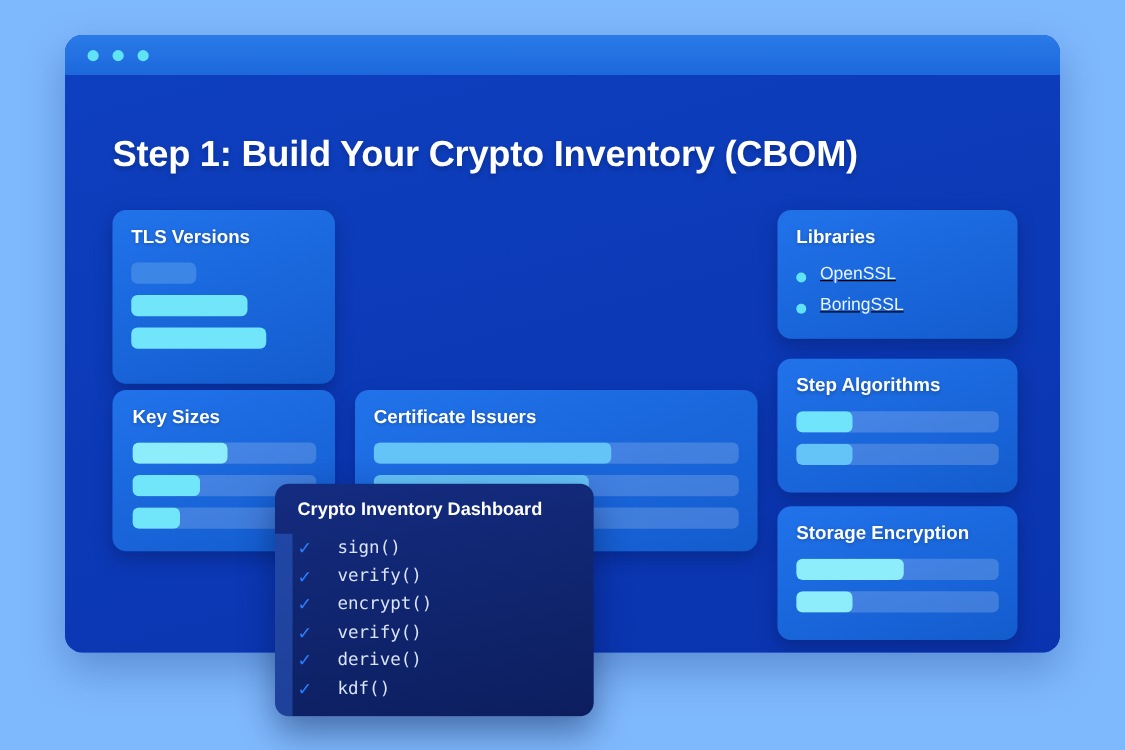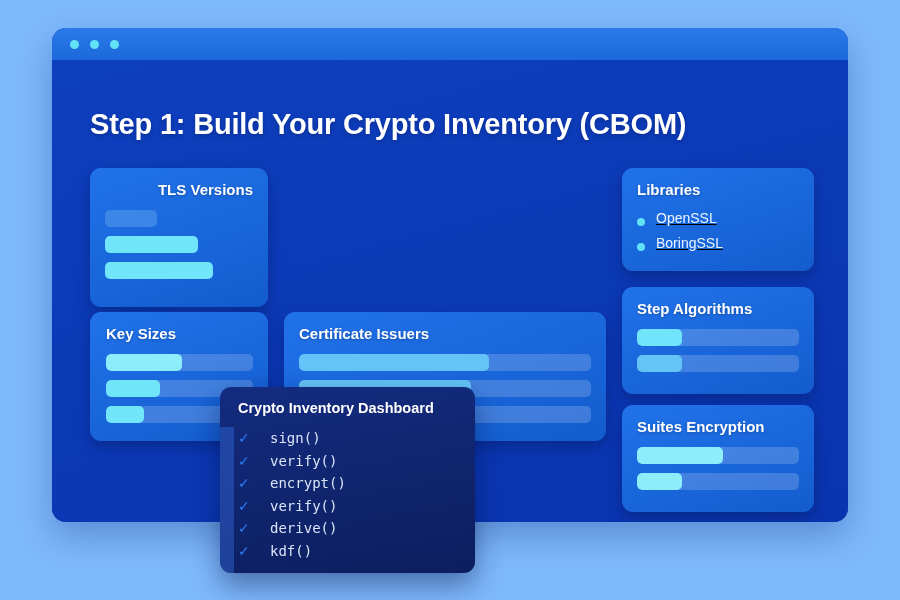--- a/index.html
+++ b/index.html
@@ -198,21 +198,21 @@
   <div id="titlebar">
     <span class="dot d1"></span>
     <span class="dot d2"></span>
     <span class="dot d3"></span>
   </div>
 
   <div id="body-area">
 
     <div id="page-title">Step 1: Build Your Crypto Inventory (CBOM)</div>
 
-    <div class="card" style="left:38px; top:108px; width:178px; height:139px;text-align:right;">
+    <div class="card" style="left:38px; top:108px; width:178px; height:139px;">
       <div class="card-title">TLS Versions</div>
       <div class="fbar" style="width:35%; background:#3C86E8;"></div>
       <div class="fbar" style="width:63%; background:#71E6FB;"></div>
       <div class="fbar" style="width:73%; background:#71E6FB;"></div>
     </div>
 
     <div class="card" style="left:38px; top:252px; width:178px; height:129px;padding-left:16px;">
       <div class="card-title">Key Sizes</div>
       <div class="track">
         <div class="fill" style="width:52%; background:#8DEDFB;"></div>
@@ -255,21 +255,21 @@
       <div class="card-title">Step Algorithms</div>
       <div class="track">
         <div class="fill" style="width:28%; background:#6FE4FA;"></div>
       </div>
       <div class="track">
         <div class="fill" style="width:28%; background:#64C3F7;"></div>
       </div>
     </div>
 
     <div class="card" style="left:570px; top:345px; width:192px; height:107px;">
-      <div class="card-title">Suites Encryption</div>
+      <div class="card-title">Storage Encryption</div>
       <div class="track">
         <div class="fill" style="width:53%; background:#8DEDFB;"></div>
       </div>
       <div class="track">
         <div class="fill" style="width:28%; background:#8DEDFB;"></div>
       </div>
     </div>
 
   </div>
 </div>

